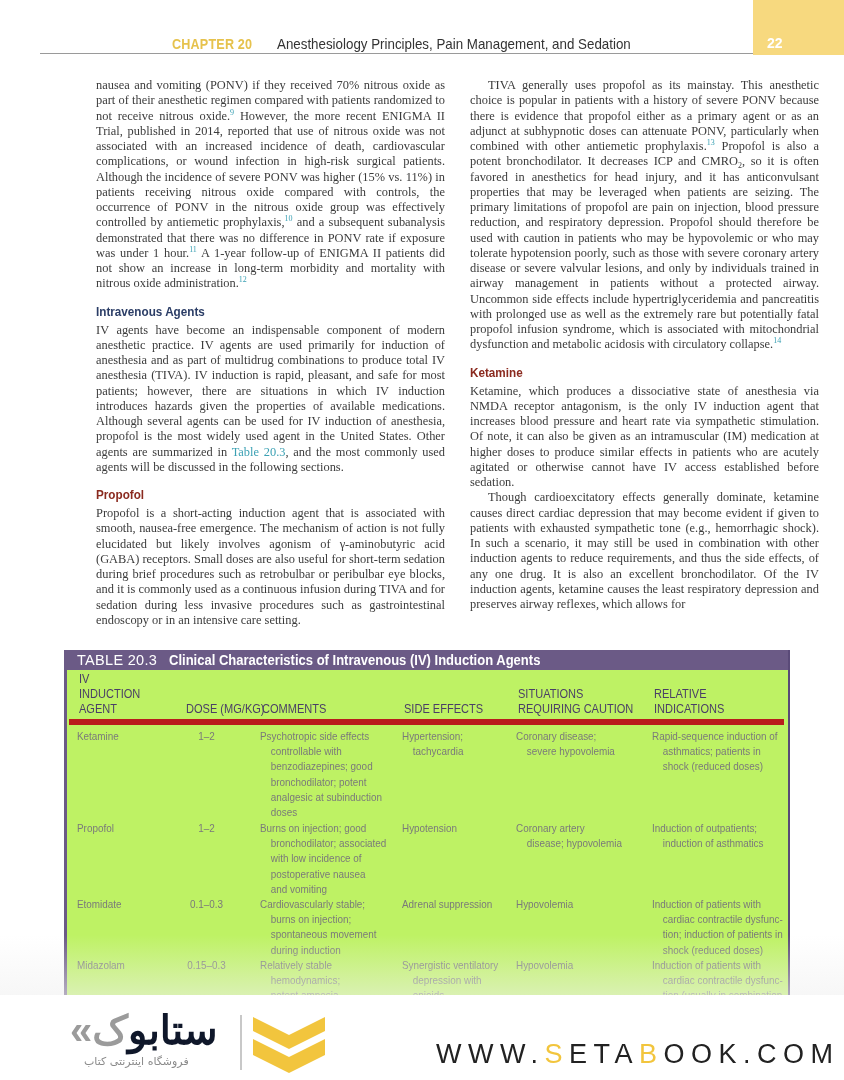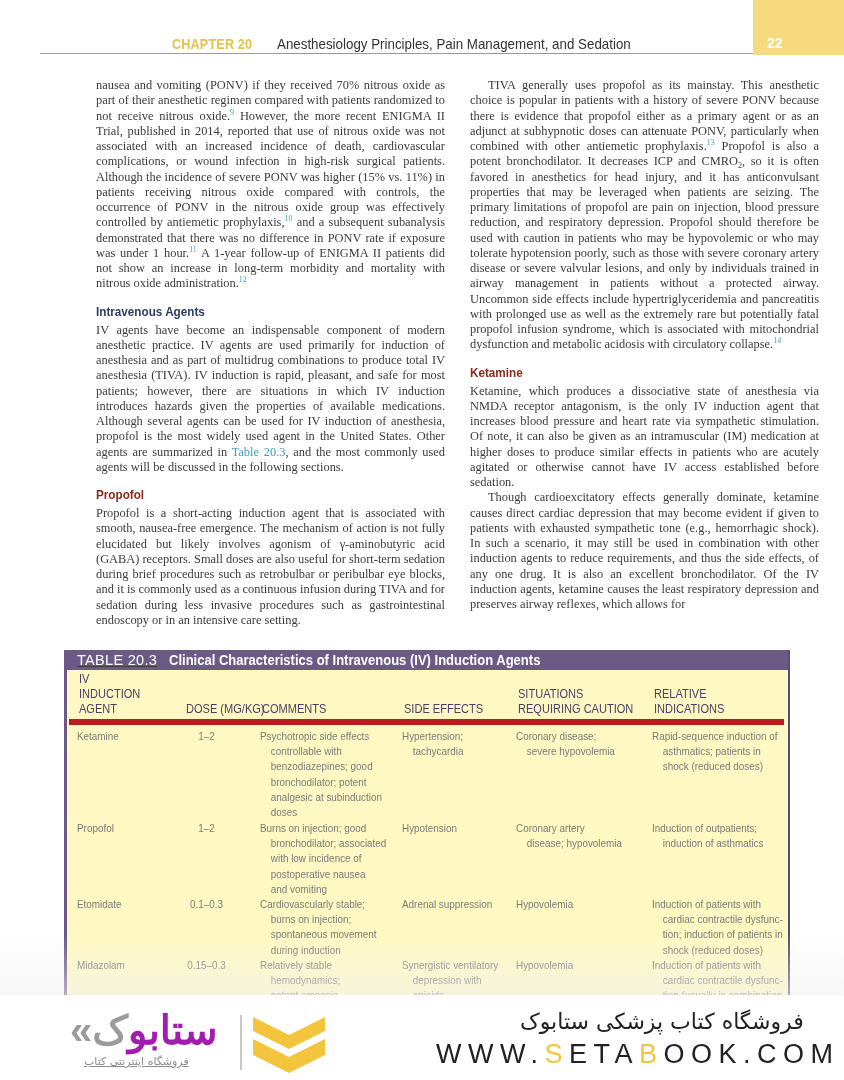--- a/index.html
+++ b/index.html
@@ -21,44 +21,44 @@
   .col p { margin:0; }
   .col p.indent { text-indent:18px; }
   .col sup { font-size:8px; color:#3aa0b3; vertical-align:super; line-height:0; }
   .col sub { font-size:8px; vertical-align:sub; line-height:0; }
   .col .link { color:#3aa0b3; }
   h3 { margin:12px 0 3px 0; font-family:"Liberation Sans", sans-serif; font-size:13px; font-weight:bold;
        transform:scaleX(0.9); transform-origin:left; line-height:16px; }
   h3.blue { color:#2b3d66; }
   h3.red { color:#8a2a1f; }
 
-  .table-wrap { position:absolute; left:64px; top:650px; width:721px; height:345px; background:#fef9c3;
-       border-left:3px solid #6b5a86; border-right:2px solid #5a4a78; overflow:hidden;text-decoration:underline; }
+  .table-wrap { position:absolute; left:64px; top:650px; width:721px; height:345px; background:#bef264;
+       border-left:3px solid #6b5a86; border-right:2px solid #5a4a78; overflow:hidden; }
   .table-title { height:20px; background:#6b5a86; color:#fff; font-family:"Liberation Sans", sans-serif;
        white-space:nowrap; padding-left:10px; line-height:20px; }
   .table-title .num { font-size:14.5px; letter-spacing:0.3px; }
   .table-title .cap { font-size:14px; font-weight:bold; margin-left:12px; display:inline-block; transform:scaleX(0.93); transform-origin:left; }
   .thead { position:relative; height:49px; border-bottom:6px solid #b91c1c; margin:0 4px 0 2px; }
   .th { position:absolute; bottom:2px; font-family:"Liberation Sans", sans-serif; font-size:12px; color:#4a3f66;
         line-height:15px; transform:scaleX(0.92); transform-origin:left; white-space:nowrap; }
   .tbody { position:relative; }
   .tr { position:relative; }
   .td { position:absolute; top:0; font-family:"Liberation Sans", sans-serif; font-size:11px; color:#7a7a7a;
         line-height:15.2px; transform:scaleX(0.9); transform-origin:left; }
   .td .cont { padding-left:12px; display:block; }
   .c1{left:10px;} .c2{left:117px;} .c3{left:193px;width:145px;} .c4{left:335px;width:130px;} .c5{left:449px;width:140px;} .c6{left:585px;width:148px;}
   .c2 { width:50px; text-align:center; }
 
   .fade { position:absolute; left:0; top:935px; width:844px; height:65px;
           background:linear-gradient(to bottom, rgba(255,255,255,0) 0%, rgba(240,240,240,0.6) 100%); pointer-events:none; }
   .footer { position:absolute; left:0; top:995px; width:844px; height:85px; background:#ffffff; }
   .logo { position:absolute; left:70px; top:10px; width:260px; height:70px; }
   .logo .latin { position:absolute; left:0; top:2px; font-family:"Liberation Sans", sans-serif; font-size:40px; font-weight:bold; color:#9b9b9b; letter-spacing:-2px; }
-  .logo .latin .y { color:#a21caf; }
-  .logo .sub { position:absolute; left:14px; top:50px; font-family:"DejaVu Sans", sans-serif; font-size:11px; color:#8a8a8a; direction:rtl;text-decoration:underline; }
+  .logo .latin .y { color:#0f172a; }
+  .logo .sub { position:absolute; left:14px; top:50px; font-family:"DejaVu Sans", sans-serif; font-size:11px; color:#8a8a8a; direction:rtl; }
   .logo .sep { position:absolute; left:170px; top:10px; width:2px; height:55px; background:#c8c8c8; }
   .chev { position:absolute; left:183px; top:12px; width:72px; height:56px; }
   .shop-fa { position:absolute; left:520px; top:14px; font-family:"DejaVu Sans", sans-serif; font-size:22px; color:#222; direction:rtl; white-space:nowrap; }
   .shop-url { position:absolute; left:436px; top:44px; font-family:"Liberation Sans", sans-serif; font-size:27px; color:#222; letter-spacing:6.5px; white-space:nowrap; }
   .shop-url .y { color:#f2c53d; }
 </style>
 </head>
 <body>
 
 <div class="header">
@@ -212,15 +212,14 @@
 <div class="footer">
   <div class="logo">
     <span class="latin">«<span class="y">ستابو</span>ک</span>
     <span class="sub">فروشگاه اینترنتی کتاب</span>
     <div class="sep"></div>
     <svg class="chev" viewBox="0 0 72 56">
       <polygon points="0,0 36,18 72,0 72,14 36,32 0,14" fill="#f2c53d"></polygon>
       <polygon points="0,22 36,40 72,22 72,38 36,56 0,38" fill="#f2c53d"></polygon>
     </svg>
   </div>
-  <span class="shop-fa">فروشگاه کتاب پزشکی ستابوک</span>
   <span class="shop-url"><span>WWW.</span><span class="y">S</span><span>ETA</span><span class="y">B</span><span>OOK.COM</span></span>
 </div>
 
 </body></html>

